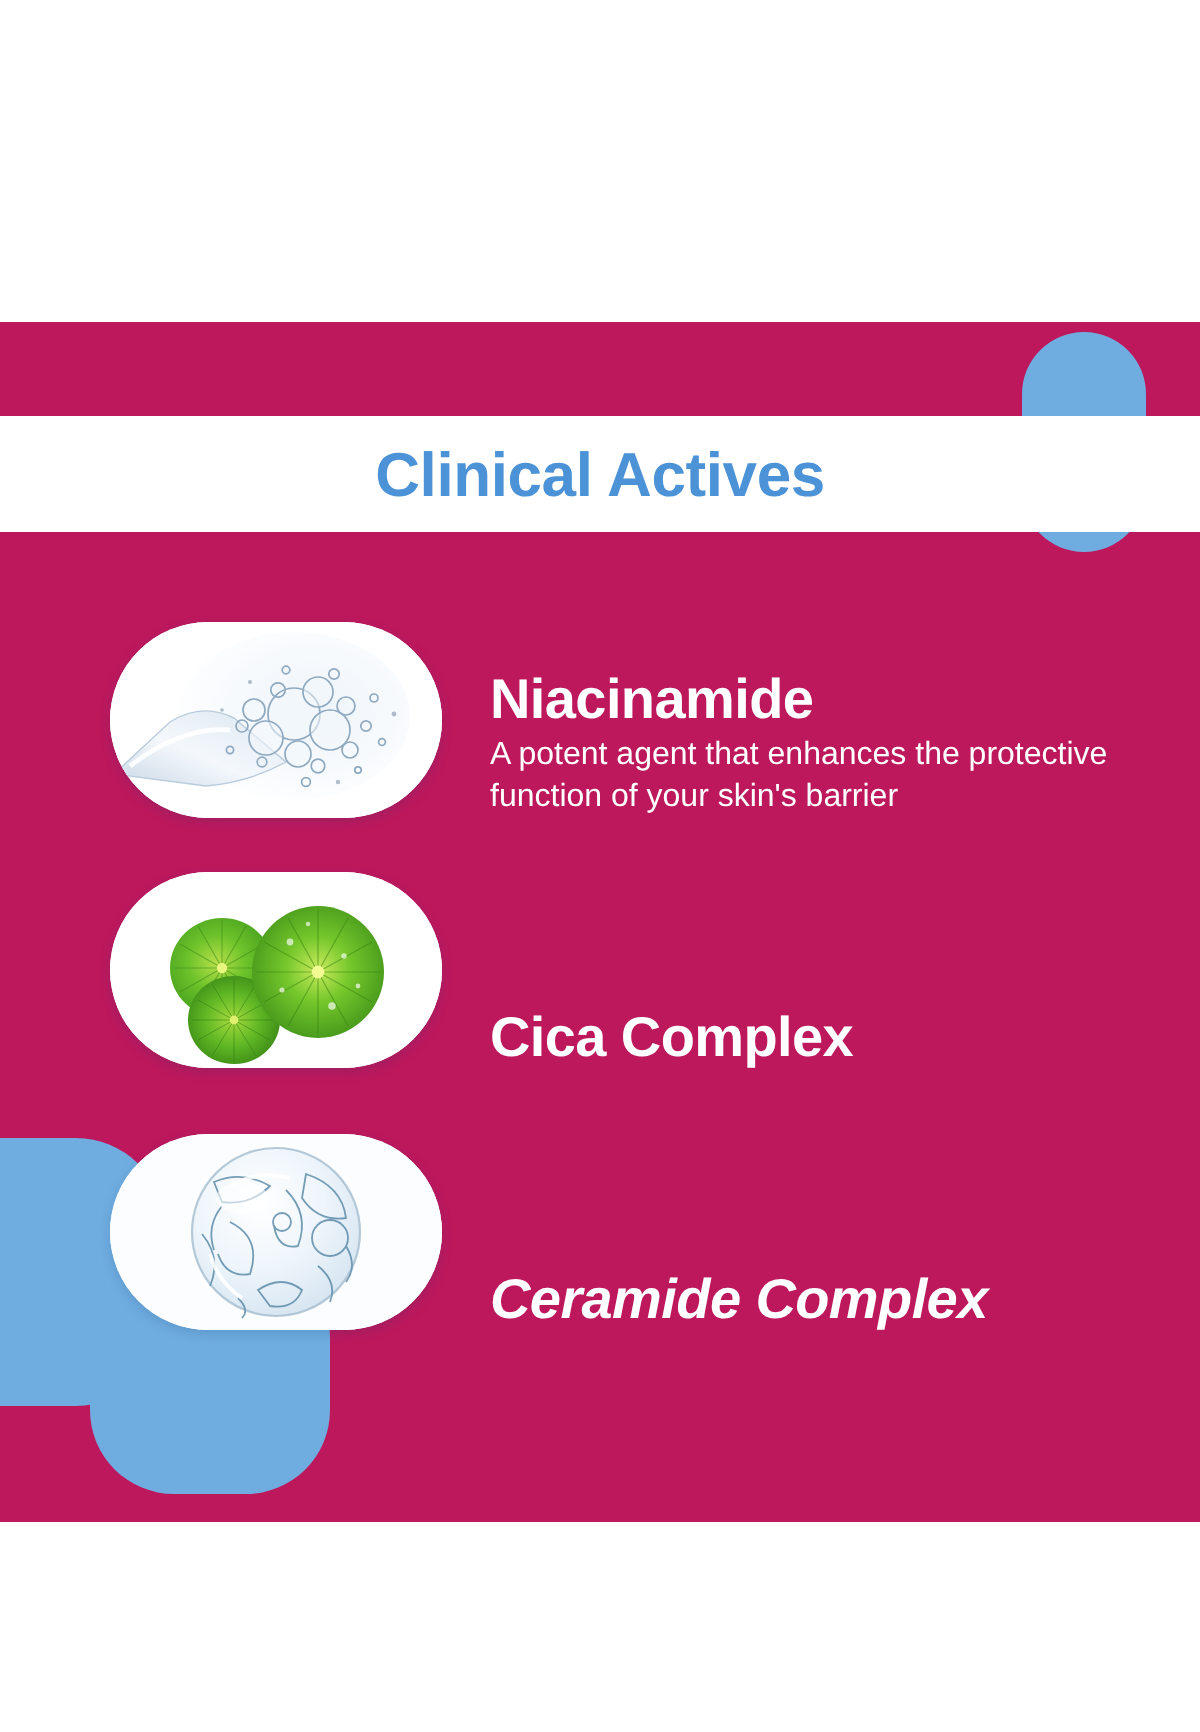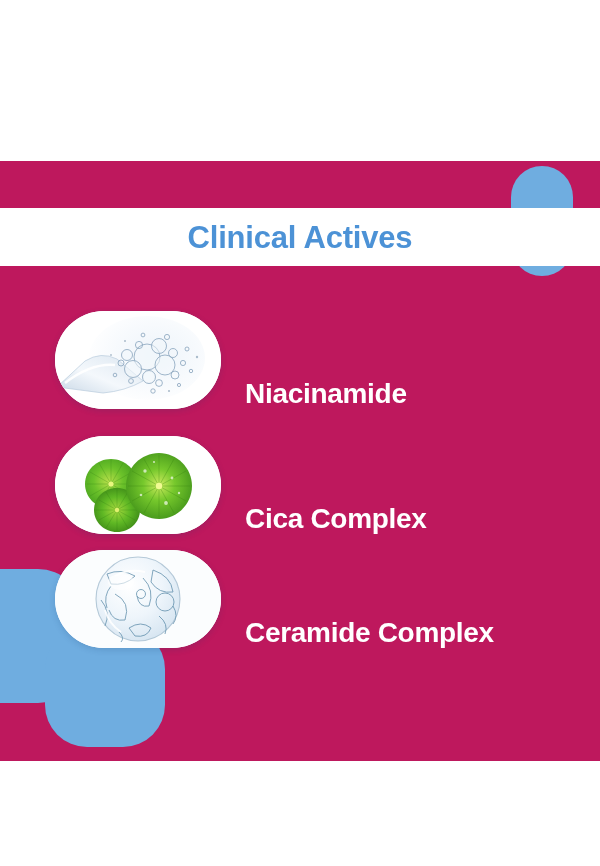--- a/index.html
+++ b/index.html
@@ -74,21 +74,21 @@
   }
   .row {
     position:absolute;
     left:55px;
     width:530px;
     display:flex;
     align-items:flex-end;
   }
   .row-1 { top:0px; }
   .row-2 { top:125px; }
-  .row-3 { top:239px; }
+  .row-3 { top:256px;font-style:italic; }
 
   
   .thumb {
     position:relative;
     flex:0 0 auto;
     width:166px; height:98px;
     border-radius:49px;
     background:#ffffff;
     overflow:hidden;
     box-shadow:0 2px 6px rgba(20,60,110,0.18);
@@ -178,20 +178,21 @@
             <g fill="#6f8ba4" opacity="0.55">
               <circle cx="142" cy="46" r="1.2"></circle>
               <circle cx="70" cy="30" r="1"></circle>
               <circle cx="114" cy="80" r="1.1"></circle>
               <circle cx="56" cy="44" r="0.9"></circle>
             </g>
           </svg>
         </div>
         <div class="text-col">
           <div class="feat-title">Niacinamide</div>
+          <div class="feat-desc">A potent agent that enhances the protective function of your skin's barrier</div>
         </div>
       </div>
 
       <div class="row row-2">
         <div class="thumb">
           <svg class="thumb-art" viewBox="0 0 166 98" preserveAspectRatio="xMidYMid slice">
             <defs>
               <radialGradient id="lf1" cx="45%" cy="45%" r="62%">
                 <stop offset="0%" stop-color="#b8e04a"></stop>
                 <stop offset="45%" stop-color="#6cc22a"></stop>

